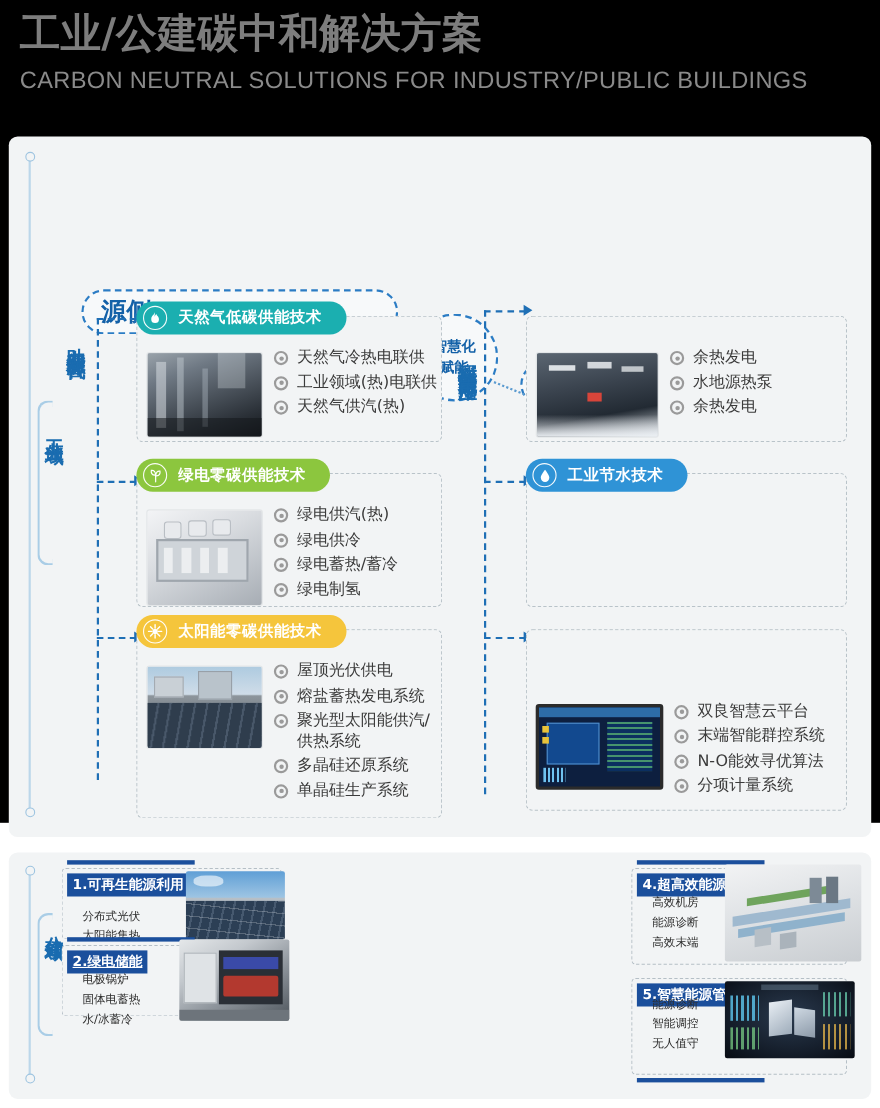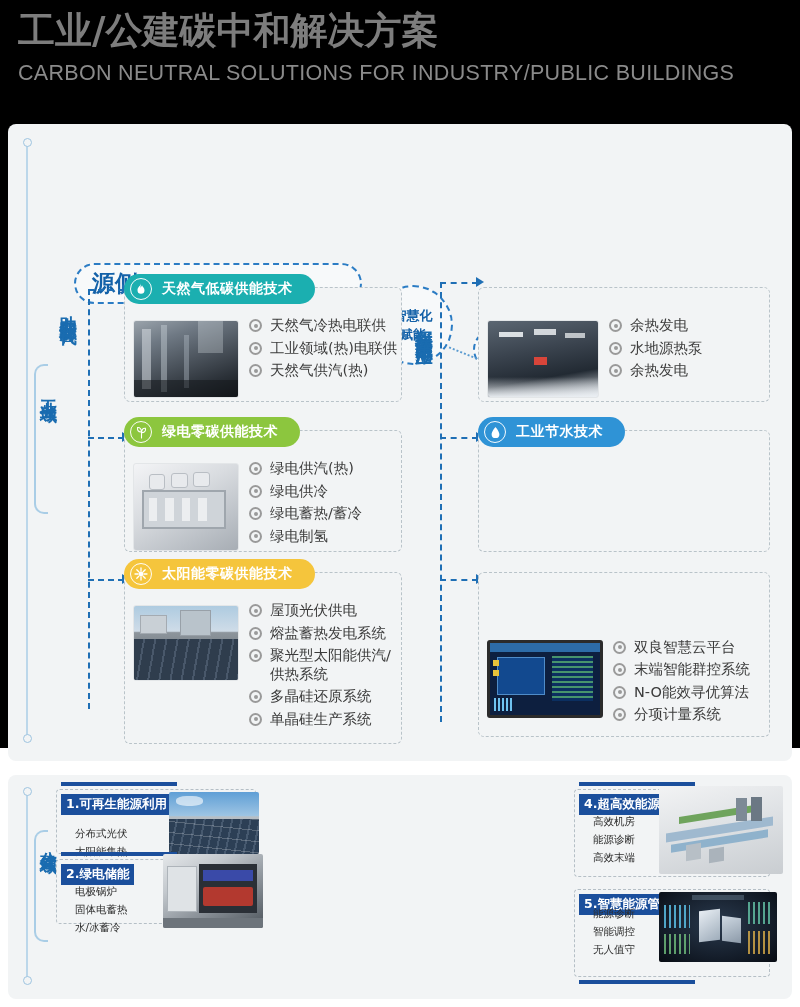--- a/index.html
+++ b/index.html
@@ -438,21 +438,21 @@
         <div style="position:absolute;left:8%;top:6%;width:30%;height:16%;background:rgba(255,255,255,.6);border-radius:40%;"></div>
         <div style="position:absolute;left:0;top:44%;width:100%;height:56%;
              background:repeating-linear-gradient(102deg,#2c3f55 0 7px,#46596f 7px 9px);"></div>
         <div style="position:absolute;left:0;top:44%;width:100%;height:56%;
              background:repeating-linear-gradient(6deg,transparent 0 10px,rgba(255,255,255,.22) 10px 11px);"></div>
       </div>
     </div>
 
     <div class="pcard" style="left:48px; top:84px; width:200px; height:65px;">
       <div class="bar-top" style="left:4px; top:-8px; width:116px;"></div>
-      <div class="pcard-title" style="left:4px; top:4px;">2.绿电储能</div>
+      <div class="pcard-title" style="left:4px; top:4px;text-decoration:underline;">2.绿电储能</div>
       <div class="pcard-items" style="left:18px; top:22px;">
         <div>电极锅炉</div>
         <div>固体电蓄热</div>
         <div>水/冰蓄冷</div>
       </div>
       <div class="pthumb" style="left:106px; top:-6px; width:100px; height:74px;
            background:linear-gradient(150deg,#e5e8ea 0%,#c3c8cd 30%,#8e959c 60%,#4d545b 100%);">
         <div style="position:absolute;left:4%;top:16%;width:30%;height:62%;background:#dfe3e6;border:1px solid #aeb4ba;"></div>
         <div style="position:absolute;left:36%;top:14%;width:58%;height:66%;background:#2a2f36;"></div>
         <div style="position:absolute;left:40%;top:22%;width:50%;height:14%;background:#3a4aa8;"></div>

